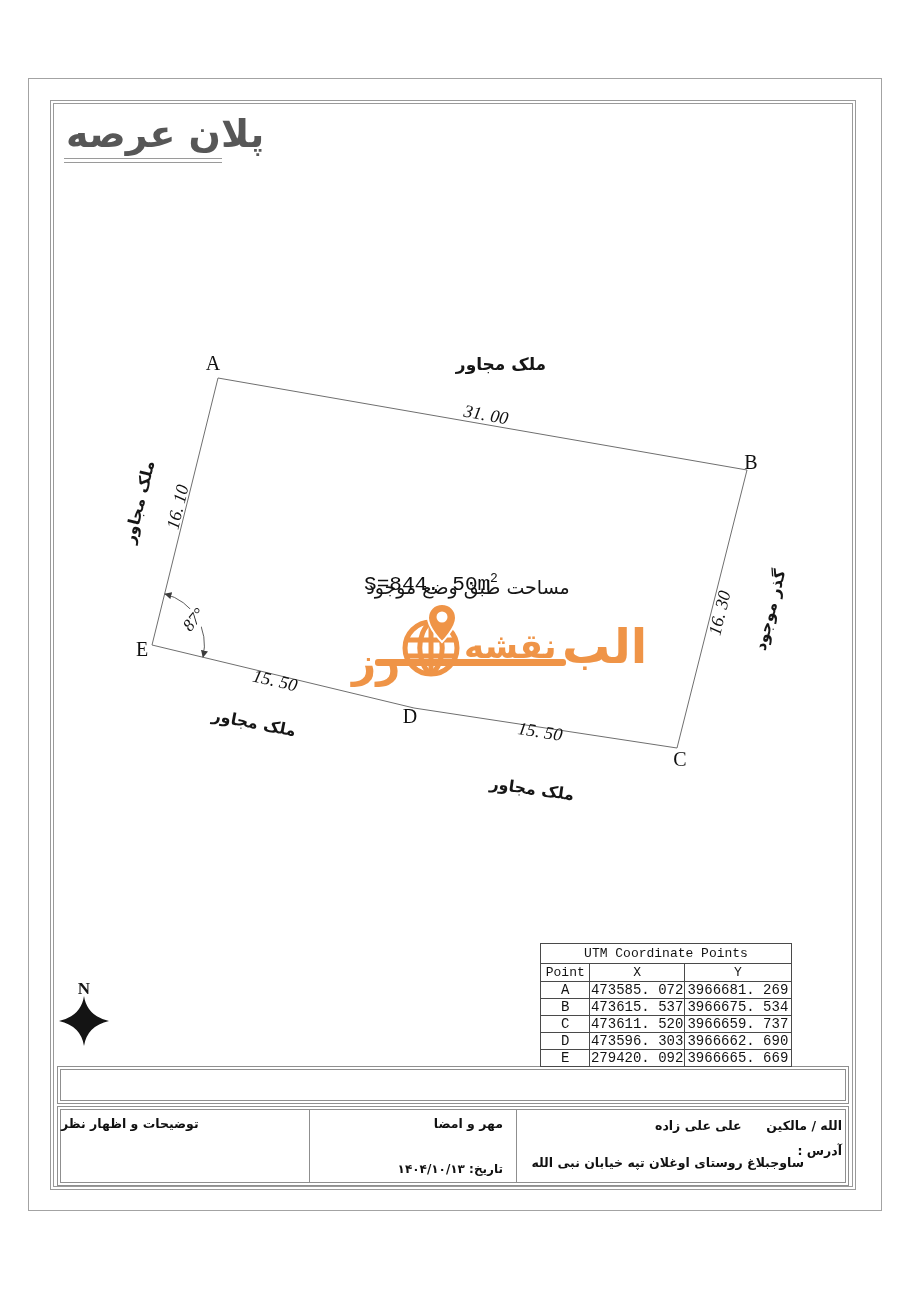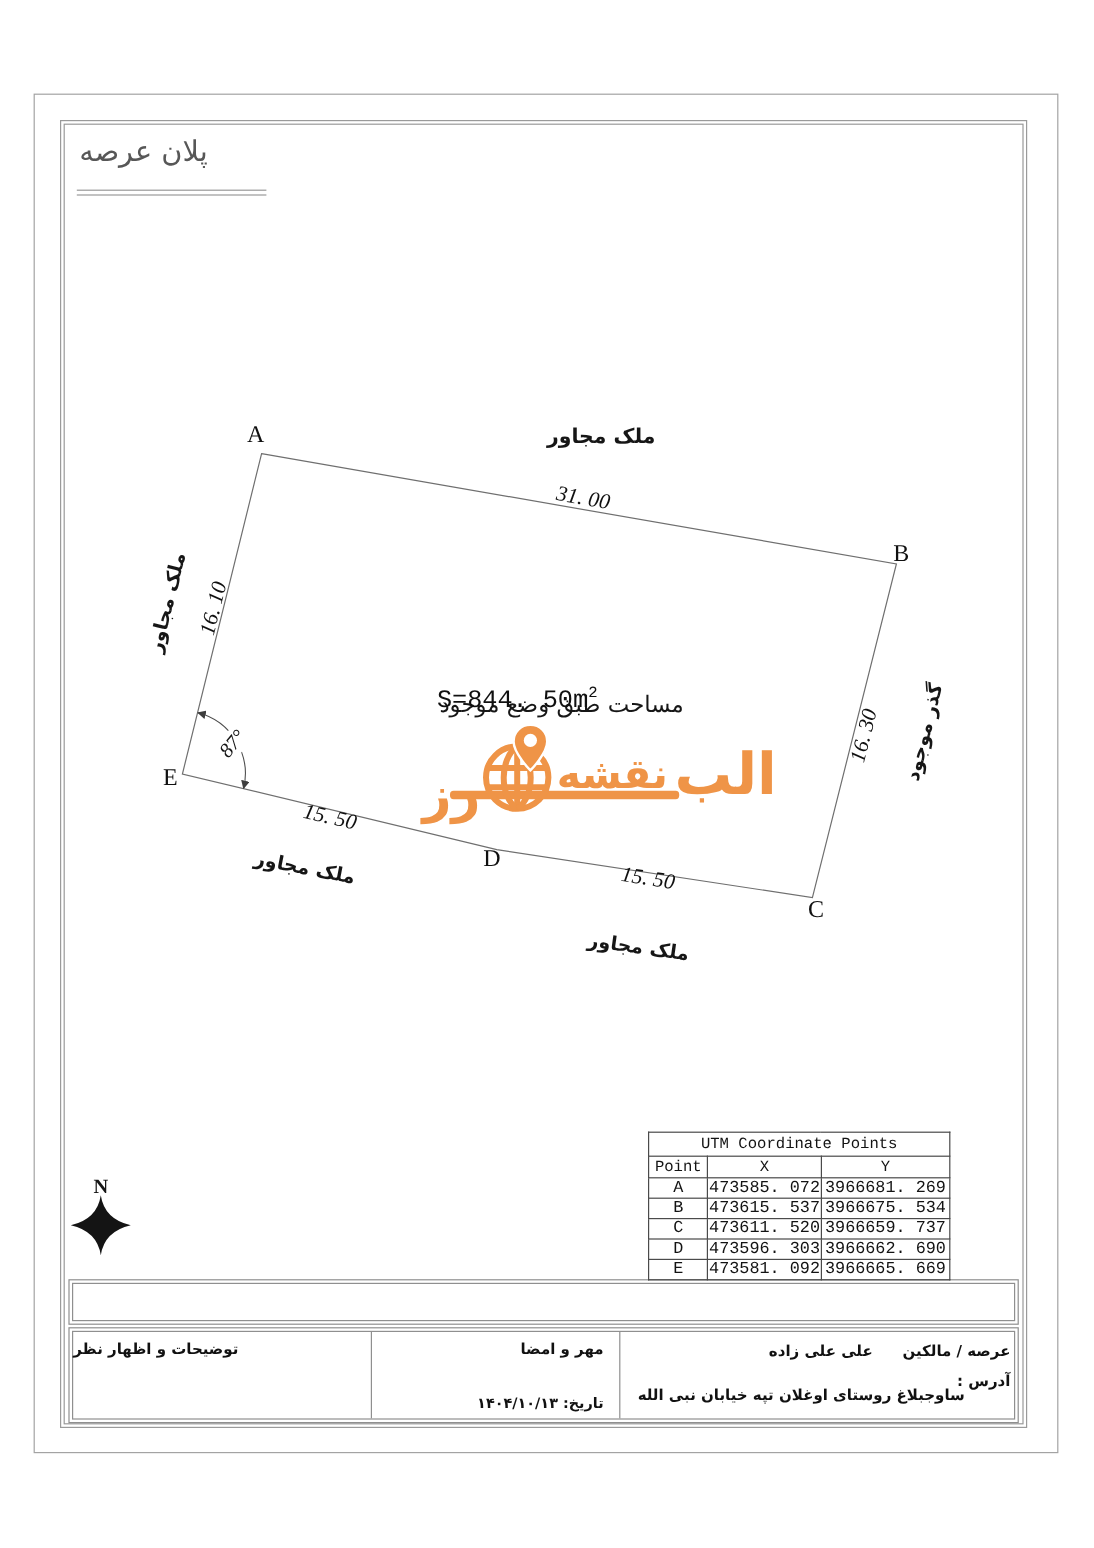--- a/index.html
+++ b/index.html
@@ -13,21 +13,21 @@
   
   .lbl { position:absolute; white-space:nowrap; transform:translate(-50%,-50%) rotate(var(--r,0deg));
          color:#161616; z-index:4; }
   .vertex { font-family:"Liberation Serif", serif; font-size:20px; color:#101010; }
   .dim { font-family:"Liberation Serif", serif; font-style:italic; font-size:18px; color:#101010; }
   .fa  { font-family:"DejaVu Sans", sans-serif; direction:rtl; }
   .neighbor { font-size:16px; font-weight:bold; }
   .angle { font-family:"Liberation Serif", serif; font-style:italic; font-size:17px;
            background:#fff; padding:0 3px; }
 
-  .title { position:absolute; left:66px; top:112px; font-size:24px; font-weight:normal;
+  .title { position:absolute; left:66px; top:112px; font-size:38px; font-weight:bold;
            color:#575757; direction:rtl; z-index:4; }
   .title-underline { position:absolute; left:64px; top:158px; width:158px; height:5px;
            border-top:1px solid #9a9a9a; border-bottom:1px solid #9a9a9a; z-index:4; }
 
   .area-title { font-size:19px; font-weight:normal;margin-top:36px; }
   .area-value { font-family:"Liberation Mono", monospace; font-size:21px; color:#101010; }
   .area-value sup { font-size:13px; }
 
   svg.overlay { position:absolute; left:0; top:0; z-index:3; }
 
@@ -147,42 +147,42 @@
       <td>473611. 520</td>
       <td>3966659. 737</td>
     </tr>
     <tr class="t-row">
       <td>D</td>
       <td>473596. 303</td>
       <td>3966662. 690</td>
     </tr>
     <tr class="t-row">
       <td>E</td>
-      <td>473581. 092</td>
+      <td>279420. 092</td>
       <td>3966665. 669</td>
     </tr>
   </tbody>
     </table>
 
   <div class="frame" style="left:57px; top:1066px; width:792px; height:38px; border-color:#8f8f8f;"></div>
   <div class="frame" style="left:60px; top:1069px; width:786px; height:32px; border-color:#8f8f8f;"></div>
 
   <div class="frame" style="left:57px; top:1106px; width:792px; height:80px; border-color:#8f8f8f;"></div>
   <div class="frame" style="left:60px; top:1109px; width:786px; height:74px; border-color:#8f8f8f; z-index:4;">
 
       <div class="abs" style="left:248px; top:0; width:1px; height:72px; background:#8f8f8f;"></div>
       <div class="abs" style="left:455px; top:0; width:1px; height:72px; background:#8f8f8f;"></div>
 
       <div class="cell-label" style="top:6px; left:0; width:242px; text-align:left; direction:rtl;">توضیحات و اظهار نظر</div>
 
       <div class="cell-label" style="top:6px; left:256px; width:186px;">مهر و امضا</div>
       <div class="cell-label" style="top:52px; left:256px; width:186px; font-size:12px;">تاریخ: ۱۴۰۴/۱۰/۱۳</div>
 
       <div class="cell-label" style="top:8px; left:463px; width:318px;">
-        <span>عرصه / مالکین</span>
+        <span>الله / مالکین</span>
         <span style="display:inline-block; width:16px;"></span>
         <span>علی علی زاده</span>
       </div>
       <div class="cell-label" style="top:33px; left:463px; width:318px;">آدرس :</div>
       <div class="cell-label" style="top:45px; left:463px; width:280px;">ساوجبلاغ روستای اوغلان تپه خیابان نبی الله</div>
   </div>
 
 </div>
 
 </body></html>

